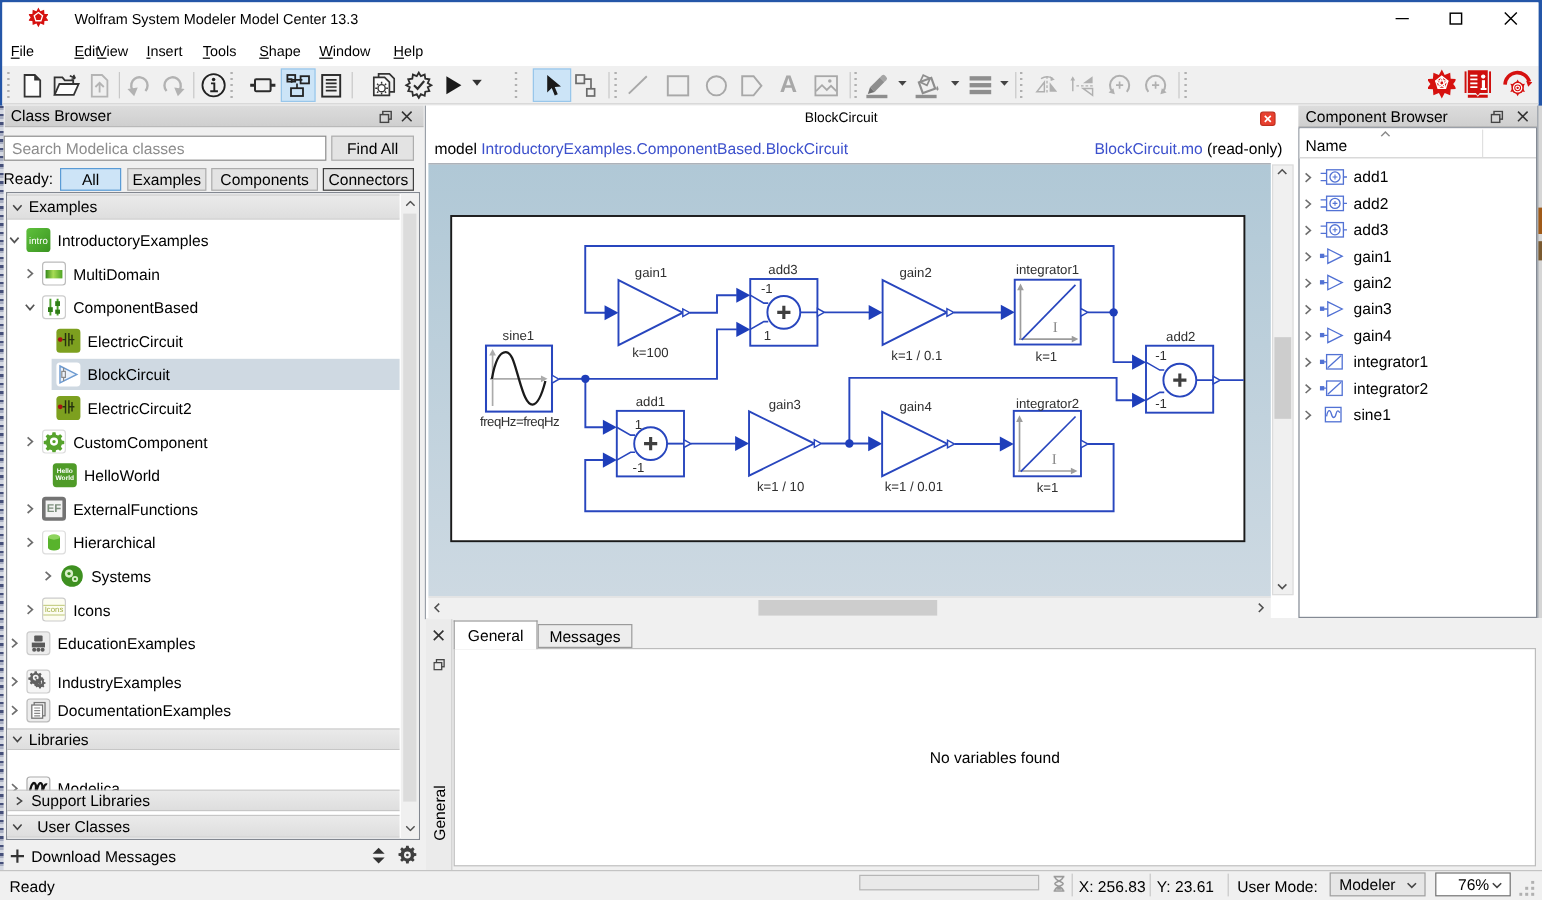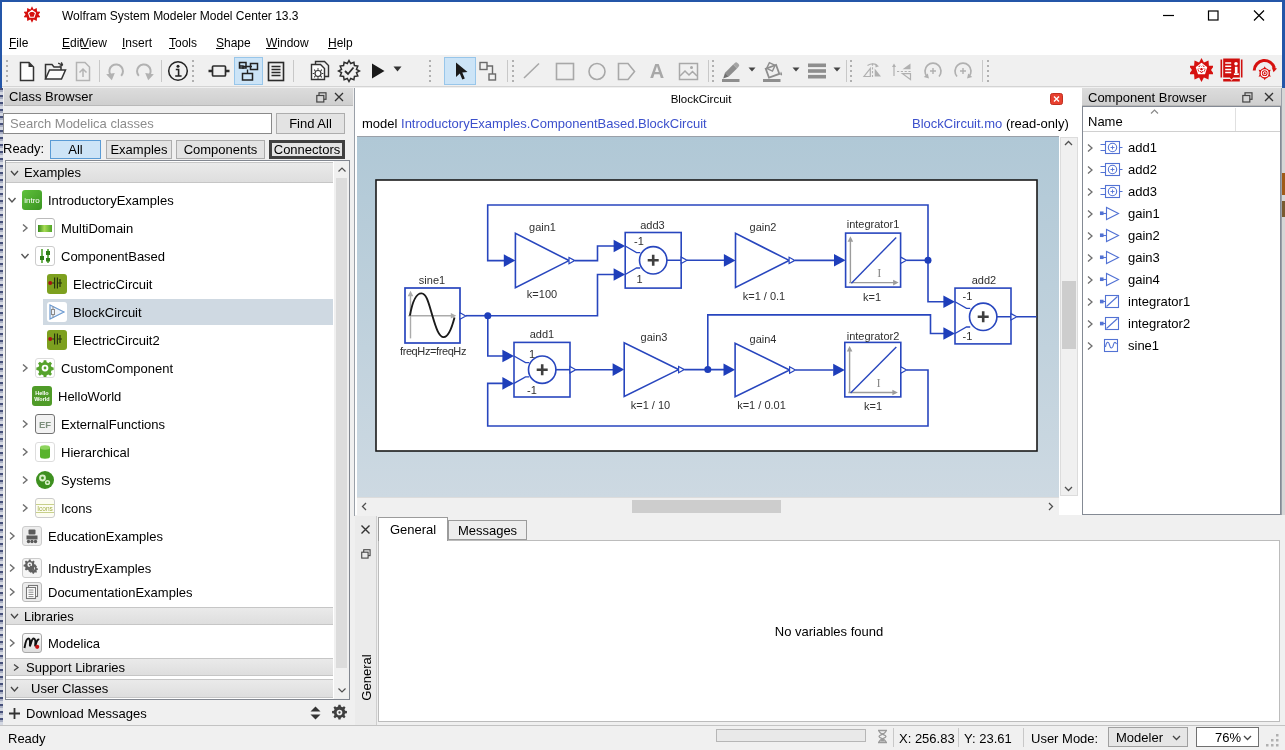--- a/index.html
+++ b/index.html
@@ -323,21 +323,21 @@
     </svg>
 </div>
 <div class="ab" style="left:3px;top:113px;width:269px;height:21px;background:#fff;border:1px solid #8a8a8a;display:flex;align-items:center;color:#8c8c8c">
     <span style="margin-left:6px">Search Modelica classes</span>
   </div>
 <div class="ab" style="left:276px;top:113px;width:69px;height:21px;background:#e3e3e3;border:1px solid #adadad;display:flex;align-items:center;justify-content:center">Find All</div>
 <div class="ab" style="left:3px;top:141px">Ready:</div>
 <div class="ab" style="left:50px;top:140px;width:51px;height:19px;background:#cde4f7;border:1px solid #5a9bd5;display:flex;align-items:center;justify-content:center">All</div>
 <div class="ab" style="left:106px;top:140px;width:66px;height:19px;background:#e3e3e3;border:1px solid #adadad;display:flex;align-items:center;justify-content:center">Examples</div>
 <div class="ab" style="left:176px;top:140px;width:89px;height:19px;background:#e3e3e3;border:1px solid #adadad;display:flex;align-items:center;justify-content:center">Components</div>
-<div class="ab" style="left:269px;top:140px;width:76px;height:19px;background:#e3e3e3;border:3px solid #404040;display:flex;align-items:center;justify-content:center">Connectors</div>
+<div class="ab" style="left:269px;top:140px;width:76px;height:19px;background:#e3e3e3;border:1px solid #404040;display:flex;align-items:center;justify-content:center">Connectors</div>
 
 <div class="ab" style="left:5px;top:160px;width:345px;height:540px;background:#fff;border:1px solid #828790"></div>
 <div id="treezone">
 <div class="band" style="top:162px;height:21px">
       <svg style="margin-left:4px" width="9" height="8" viewBox="0 0 9 8">
         <path d="M1,2 L4.5,6 L8,2" fill="none" stroke="#444" stroke-width="1.3"></path>
       </svg>
       <span style="margin-left:5px">Examples</span>
     </div>
 <div class="ab" style="left:43px;top:299px;width:290px;height:26px;background:#cfd9e2"></div>
@@ -413,46 +413,46 @@
         <path d="M4,1.5 L8,5 L4,8.5" fill="none" stroke="#6e6e6e" stroke-width="1.4"></path>
       </svg>
       <span style="width:4px"></span>
       <div class="ic20" style="background:#fff;border:1px solid #ddd">
         <svg width="18" height="18" viewBox="0 0 24 24">
           <path fill="#56a32c" d="M12,7.5a4.5,4.5 0 1,0 0,9a4.5,4.5 0 1,0 0,-9zm0,2.6a1.9,1.9 0 1,1 0,3.8a1.9,1.9 0 1,1 0,-3.8z M10.3,1.5h3.4l0.5,2.8l2.4,1l2.3-1.6l2.4,2.4l-1.6,2.3l1,2.4l2.8,0.5v3.4l-2.8,0.5l-1,2.4l1.6,2.3l-2.4,2.4l-2.3-1.6l-2.4,1l-0.5,2.8h-3.4l-0.5-2.8l-2.4-1l-2.3,1.6l-2.4-2.4l1.6-2.3l-1-2.4l-2.8-0.5v-3.4l2.8-0.5l1-2.4l-1.6-2.3l2.4-2.4l2.3,1.6l2.4-1z"></path>
         </svg>
       </div>
       <span class="trlabel">CustomComponent</span>
     </div>
-<div class="treerow" style="top:382px;padding-left:26px">
+<div class="treerow" style="top:382px;padding-left:38px">
       <div class="ic20" style="background:#4f9b28;color:#fff;font-size:5.5px;line-height:6px;display:flex;align-items:center;justify-content:center;text-align:center;font-weight:bold">Hello<br>World</div>
       <span class="trlabel">HelloWorld</span>
     </div>
 <div class="treerow" style="top:410px;padding-left:13px">
       <svg class="chev" width="12" height="10" viewBox="0 0 12 10">
         <path d="M4,1.5 L8,5 L4,8.5" fill="none" stroke="#6e6e6e" stroke-width="1.4"></path>
       </svg>
       <span style="width:4px"></span>
-      <div class="ic20" style="background:#f2f2f2;border:1px solid #737373;color:#7d8f7d;font-size:9.5px;font-weight:bold;display:flex;align-items:center;justify-content:center">EF</div>
+      <div class="ic20" style="background:#f2f2f2;border:3px solid #737373;color:#7d8f7d;font-size:9.5px;font-weight:bold;display:flex;align-items:center;justify-content:center">EF</div>
       <span class="trlabel">ExternalFunctions</span>
     </div>
 <div class="treerow" style="top:438px;padding-left:13px">
       <svg class="chev" width="12" height="10" viewBox="0 0 12 10">
         <path d="M4,1.5 L8,5 L4,8.5" fill="none" stroke="#6e6e6e" stroke-width="1.4"></path>
       </svg>
       <span style="width:4px"></span>
       <div class="ic20" style="background:#fff;border:1px solid #ddd">
         <svg width="18" height="18" viewBox="0 0 18 18">
           <path d="M4,4.5 V13.5 A5,2.2 0 0 0 14,13.5 V4.5" fill="#58b32c"></path>
           <ellipse cx="9" cy="4.5" rx="5" ry="2.2" fill="#8ed45e"></ellipse>
         </svg>
       </div>
       <span class="trlabel">Hierarchical</span>
     </div>
-<div class="treerow" style="top:466px;padding-left:13px">
+<div class="treerow" style="top:466px;padding-left:28px">
       <svg class="chev" width="12" height="10" viewBox="0 0 12 10">
         <path d="M4,1.5 L8,5 L4,8.5" fill="none" stroke="#6e6e6e" stroke-width="1.4"></path>
       </svg>
       <span style="width:4px"></span>
       <div class="ic20" style="background:#fff">
         <svg width="20" height="20" viewBox="0 0 20 20">
           <circle cx="10" cy="10" r="9" fill="#3e9020"></circle>
           <g fill="#d9f0c8">
             <circle cx="7.5" cy="8" r="3.4"></circle>
             <circle cx="12.5" cy="12.5" r="2.6"></circle>
@@ -519,21 +519,21 @@
         </svg>
       </div>
       <span class="trlabel">DocumentationExamples</span>
     </div>
 <div class="band" style="top:607px;height:18px">
       <svg style="margin-left:4px" width="9" height="8" viewBox="0 0 9 8">
         <path d="M1,2 L4.5,6 L8,2" fill="none" stroke="#444" stroke-width="1.3"></path>
       </svg>
       <span style="margin-left:5px">Libraries</span>
     </div>
-<div class="treerow" style="top:629px">
+<div class="treerow" style="top:643px">
       <svg class="chev" width="12" height="10" viewBox="0 0 12 10">
         <path d="M4,1.5 L8,5 L4,8.5" fill="none" stroke="#6e6e6e" stroke-width="1.4"></path>
       </svg>
       <span style="width:4px"></span>
       <div class="ic20" style="background:linear-gradient(180deg,#fafafa,#dedede);border:1px solid #aaa">
         <svg width="18" height="18" viewBox="0 0 18 18">
           <path d="M1.5,14 Q3,4.5 5.3,4.5 Q7.4,4.5 6.9,10.5 Q6.7,13.8 8.2,8.5 Q9.4,4.2 11,4.6 Q12.8,5.2 12.2,10.5 Q11.9,13.6 13.4,8.5 Q14.5,4.8 16.2,5.8" fill="none" stroke="#111" stroke-width="1.9"></path>
           <circle cx="14.2" cy="12.8" r="2.1" fill="#c41212"></circle>
         </svg>
       </div>

